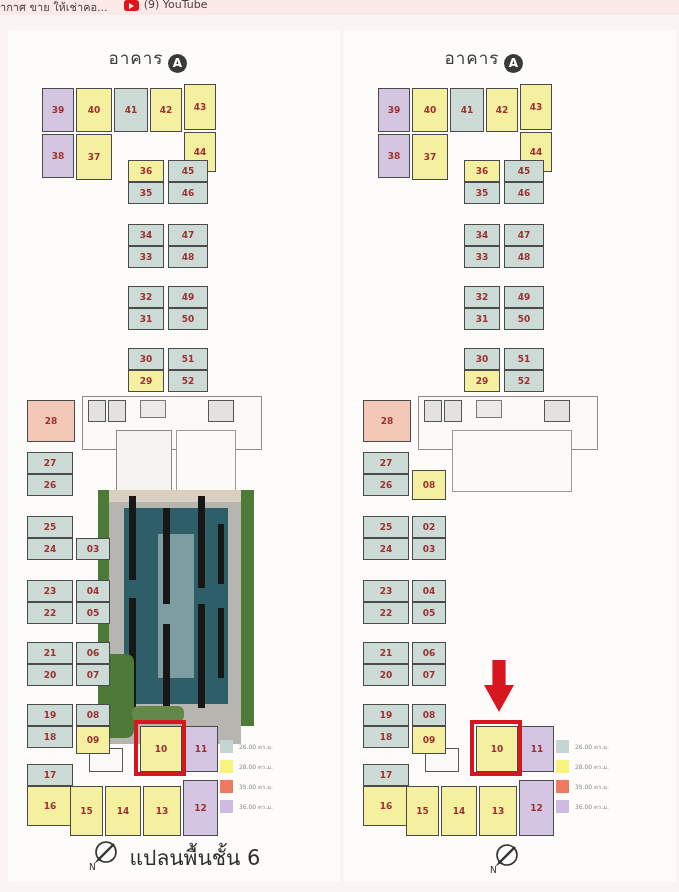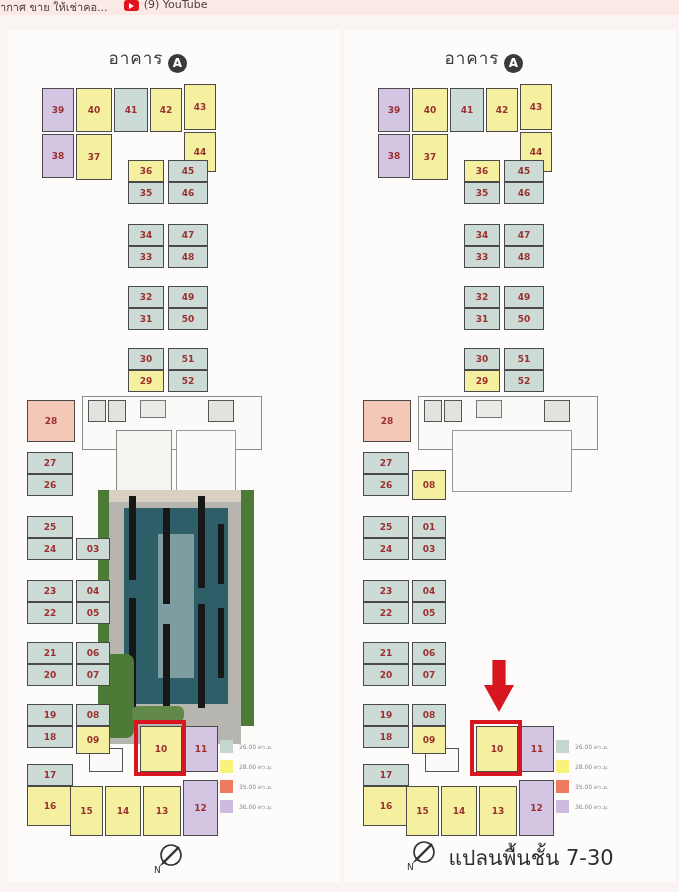--- a/index.html
+++ b/index.html
@@ -157,21 +157,21 @@
         <span class="legend-swatch" style="background: rgb(205, 188, 224);"></span>
         <span class="legend-label">36.00 ตร.ม.</span>
       </div>
     </div>
   <div class="caption">
     <svg class="compass" width="34" height="32" viewBox="0 0 34 32">
       <circle cx="18" cy="13" r="10" fill="none" stroke="#333" stroke-width="1.6"></circle>
       <line x1="26" y1="5" x2="10" y2="21" stroke="#333" stroke-width="2.4"></line>
       <polygon points="6,25 13,20 11,18" fill="#333"></polygon>
       <text x="1" y="31" font-size="9" fill="#333">N</text>
-    </svg>
+    </svg><span>แปลนพื้นชั้น 6</span>
   </div>
 </div>
 
 <div class="sheet" id="sheet-right">
   <div class="plan-header">
     <span>อาคาร</span><span class="badge">A</span>
   </div>
   <div class="plan-body">
       <div class="decor" style="left: 70px; top: 358px; width: 180px; height: 54px; background: rgb(251, 250, 248); border: 1px solid rgb(138, 138, 138);"></div>
       <div class="decor" style="left: 76px; top: 362px; width: 18px; height: 22px; background: rgb(228, 226, 222); border: 1px solid rgb(85, 85, 85);"></div>
@@ -202,21 +202,21 @@
       <div class="unit" style="left: 156px; top: 270px; width: 40px; height: 22px; background: rgb(204, 219, 213);">50</div>
       <div class="unit" style="left: 116px; top: 310px; width: 36px; height: 22px; background: rgb(204, 219, 213);">30</div>
       <div class="unit" style="left: 156px; top: 310px; width: 40px; height: 22px; background: rgb(204, 219, 213);">51</div>
       <div class="unit" style="left: 116px; top: 332px; width: 36px; height: 22px; background: rgb(245, 240, 160);">29</div>
       <div class="unit" style="left: 156px; top: 332px; width: 40px; height: 22px; background: rgb(204, 219, 213);">52</div>
       <div class="unit" style="left: 15px; top: 362px; width: 48px; height: 42px; background: rgb(243, 200, 182);">28</div>
       <div class="unit" style="left: 15px; top: 414px; width: 46px; height: 22px; background: rgb(204, 219, 213);">27</div>
       <div class="unit" style="left: 15px; top: 436px; width: 46px; height: 22px; background: rgb(204, 219, 213);">26</div>
       <div class="unit" style="left: 64px; top: 432px; width: 34px; height: 30px; background: rgb(245, 240, 160);">08</div>
       <div class="unit" style="left: 15px; top: 478px; width: 46px; height: 22px; background: rgb(204, 219, 213);">25</div>
-      <div class="unit" style="left: 64px; top: 478px; width: 34px; height: 22px; background: rgb(204, 219, 213);">01</div>
+      <div class="unit" style="left: 64px; top: 478px; width: 34px; height: 22px; background: rgb(204, 219, 213);">02</div>
       <div class="unit" style="left: 15px; top: 500px; width: 46px; height: 22px; background: rgb(204, 219, 213);">24</div>
       <div class="unit" style="left: 64px; top: 500px; width: 34px; height: 22px; background: rgb(204, 219, 213);">03</div>
       <div class="unit" style="left: 15px; top: 542px; width: 46px; height: 22px; background: rgb(204, 219, 213);">23</div>
       <div class="unit" style="left: 64px; top: 542px; width: 34px; height: 22px; background: rgb(204, 219, 213);">04</div>
       <div class="unit" style="left: 15px; top: 564px; width: 46px; height: 22px; background: rgb(204, 219, 213);">22</div>
       <div class="unit" style="left: 64px; top: 564px; width: 34px; height: 22px; background: rgb(204, 219, 213);">05</div>
       <div class="unit" style="left: 15px; top: 604px; width: 46px; height: 22px; background: rgb(204, 219, 213);">21</div>
       <div class="unit" style="left: 64px; top: 604px; width: 34px; height: 22px; background: rgb(204, 219, 213);">06</div>
       <div class="unit" style="left: 15px; top: 626px; width: 46px; height: 22px; background: rgb(204, 219, 213);">20</div>
       <div class="unit" style="left: 64px; top: 626px; width: 34px; height: 22px; background: rgb(204, 219, 213);">07</div>
@@ -252,15 +252,15 @@
         <span class="legend-swatch" style="background: rgb(205, 188, 224);"></span>
         <span class="legend-label">36.00 ตร.ม.</span>
       </div>
     </div>
   <div class="caption">
     <svg class="compass" width="34" height="32" viewBox="0 0 34 32">
       <circle cx="18" cy="13" r="10" fill="none" stroke="#333" stroke-width="1.6"></circle>
       <line x1="26" y1="5" x2="10" y2="21" stroke="#333" stroke-width="2.4"></line>
       <polygon points="6,25 13,20 11,18" fill="#333"></polygon>
       <text x="1" y="31" font-size="9" fill="#333">N</text>
-    </svg><span>แปลนพื้นชั้น 7-30</span>
+    </svg>
   </div>
 </div>
 
 </body></html>

